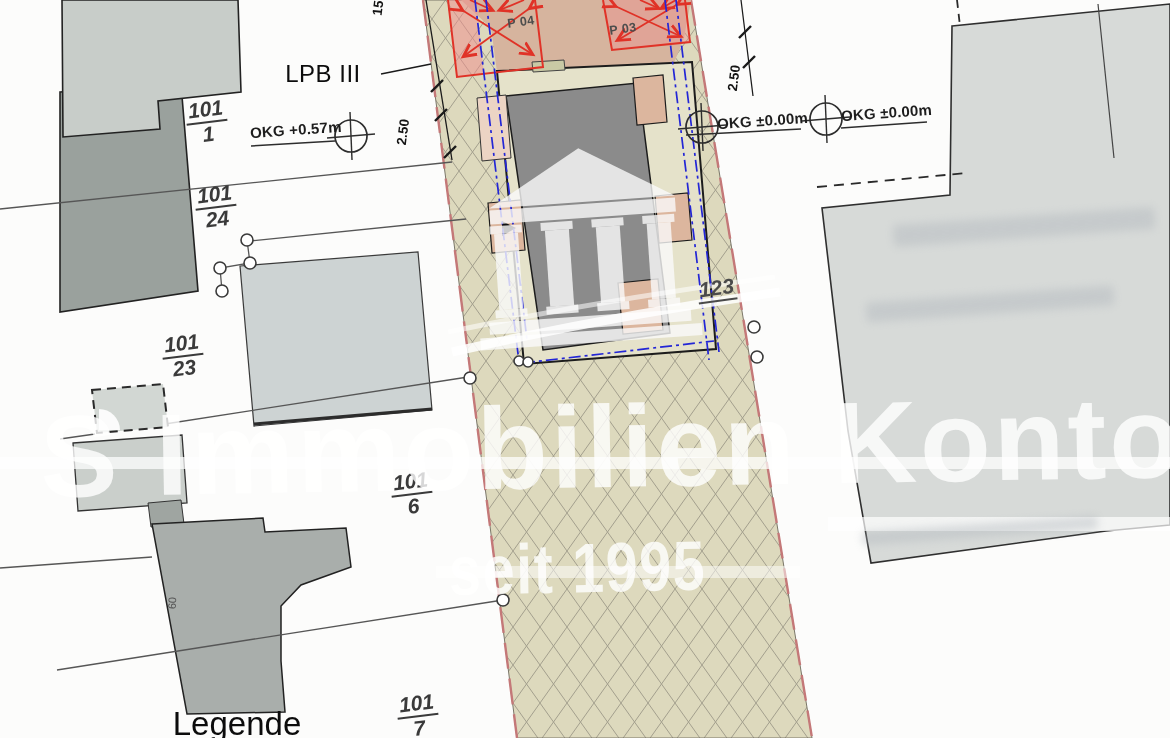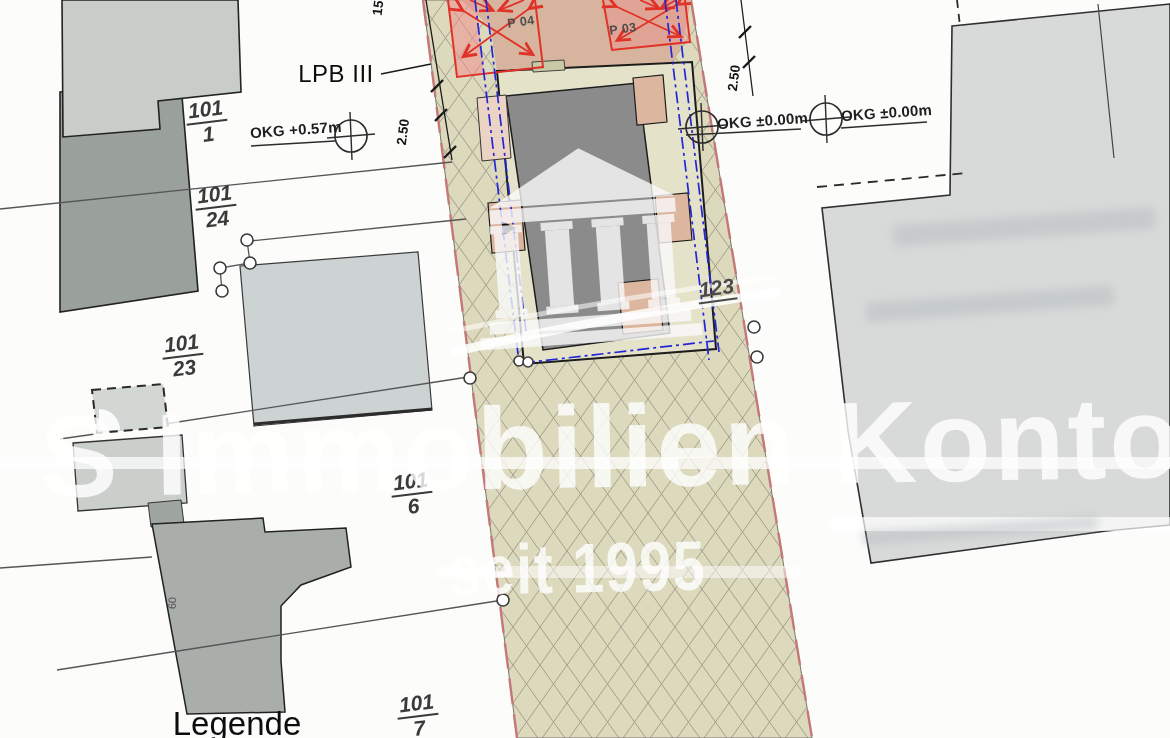--- a/index.html
+++ b/index.html
@@ -188,21 +188,21 @@
     <rect x="-2" y="457" width="1174" height="12" fill="#ffffff" opacity=".72"></rect>
     <rect x="828" y="517" width="344" height="14" fill="#ffffff" opacity=".7"></rect>
     <rect x="436" y="566" width="364" height="12" fill="#ffffff" opacity=".5"></rect>
   </g>
 </svg>
 
 <div class="smudge" style="left:893px;top:216px;width:262px;height:22px;"></div>
 <div class="smudge" style="left:866px;top:294px;width:248px;height:20px;"></div>
 <div class="smudge" style="left:862px;top:524px;width:236px;height:13px;"></div>
 
-<div class="lbl big ctr" style="left:336px;top:74px;transform:translate(-50%,-50%);text-align:center;">LPB III</div>
+<div class="lbl big ctr" style="left:323px;top:74px;transform:translate(-50%,-50%);text-align:center;">LPB III</div>
 
 <div class="lbl okg" style="left:250px;top:121px;transform:rotate(-4deg);">OKG +0.57m</div>
 <div class="lbl okg" style="left:717px;top:112px;transform:rotate(-4deg);">OKG ±0.00m</div>
 <div class="lbl okg" style="left:841px;top:104px;transform:rotate(-4deg);">OKG ±0.00m</div>
 
 <div class="frac" style="left:207px;top:122px;transform:translate(-50%,-50%) rotate(-7deg);">
   <span class="num">101</span>
   <span class="den">1</span>
 </div>
 <div class="frac" style="left:216px;top:207px;transform:translate(-50%,-50%) rotate(-7deg);">

